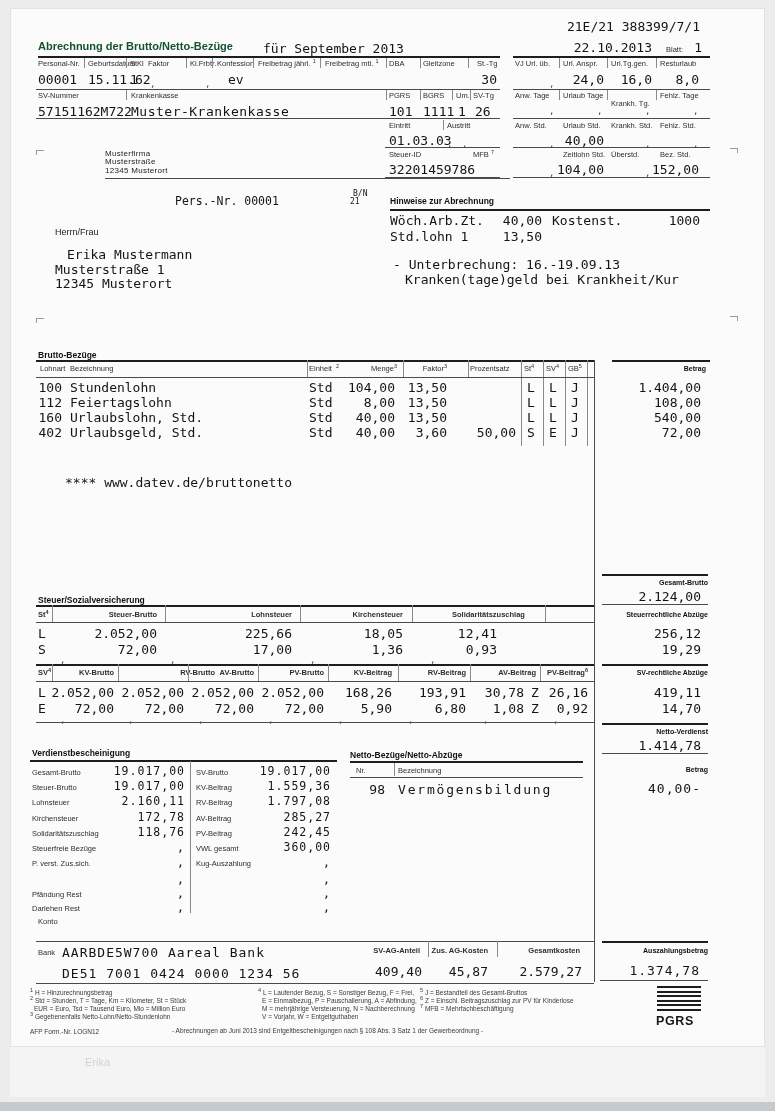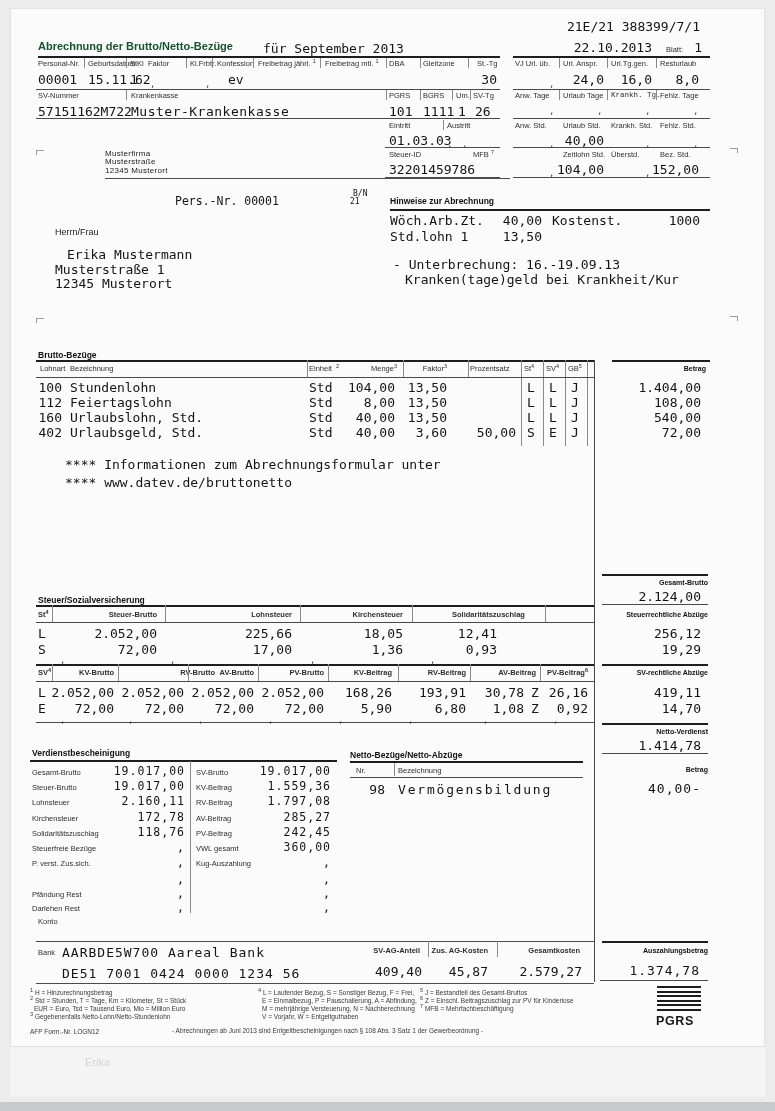--- a/index.html
+++ b/index.html
@@ -118,21 +118,21 @@
  <span class="vl" style="left:559px;top:58px;height:10px;"></span>
  <span class="vl" style="left:607px;top:58px;height:10px;"></span>
  <span class="vl" style="left:656px;top:58px;height:10px;"></span>
  <span class="m r" style="left:554px;top:73px;width:50px;">24,0</span>
  <span class="m r" style="left:602px;top:73px;width:50px;">16,0</span>
  <span class="m r" style="left:649px;top:73px;width:50px;">8,0</span>
  <span class="tk" style="left:549px;top:80px;">,</span>
  <div class="hl" style="left:513px;top:89px;width:197px;"></div>
  <span class="l" style="left:515px;top:92px;">Anw. Tage</span>
  <span class="l" style="left:563px;top:92px;">Urlaub Tage</span>
- <span class="l" style="left:611px;top:92px;font-family:Liberation Mono, monospace;">Krankh. Tg.</span>
+ <span class="l" style="left:611px;top:100px;">Krankh. Tg.</span>
  <span class="l" style="left:660px;top:92px;">Fehlz. Tage</span>
  <span class="vl" style="left:559px;top:90px;height:10px;"></span>
  <span class="vl" style="left:607px;top:90px;height:10px;"></span>
  <span class="vl" style="left:656px;top:90px;height:10px;"></span>
  <span class="tk" style="left:549px;top:107px;">,</span>
  <span class="tk" style="left:597px;top:107px;">,</span>
  <span class="tk" style="left:645px;top:107px;">,</span>
  <span class="tk" style="left:693px;top:107px;">,</span>
  <div class="hl" style="left:513px;top:118px;width:197px;"></div>
  <span class="l" style="left:515px;top:122px;">Anw. Std.</span>
@@ -244,21 +244,20 @@
  <span class="m" style="left:70px;top:426px;">Urlaubsgeld, Std.</span>
  <span class="m" style="left:309px;top:426px;">Std</span>
  <span class="m r" style="left:330px;top:426px;width:65px;">40,00</span>
  <span class="m r" style="left:380px;top:426px;width:67px;">3,60</span>
  <span class="m r" style="left:450px;top:426px;width:66px;">50,00</span>
  <span class="m" style="left:527px;top:426px;">S</span>
  <span class="m" style="left:549px;top:426px;">E</span>
  <span class="m" style="left:571px;top:426px;">J</span>
  <span class="m r" style="left:601px;top:426px;width:100px;">72,00</span>
 
- <span class="m" style="left:65px;top:458px;">**** Informationen zum Abrechnungsformular unter</span>
  <span class="m" style="left:65px;top:476px;">**** www.datev.de/bruttonetto</span>
 
  <div class="hl2" style="left:602px;top:574px;width:106px;"></div>
  <span class="lb lsm r" style="left:608px;top:579px;width:100px;">Gesamt-Brutto</span>
  <span class="m r" style="left:601px;top:590px;width:100px;">2.124,00</span>
  <div class="hl" style="left:602px;top:604px;width:106px;"></div>
 
  <span class="lb" style="left:38px;top:596px;">Steuer/Sozialversicherung</span>
  <div class="hl2" style="left:36px;top:605px;width:558px;"></div>
  <span class="l" style="left:38px;top:611px;font-weight:bold;"><span>St</span><sup>4</sup></span>

